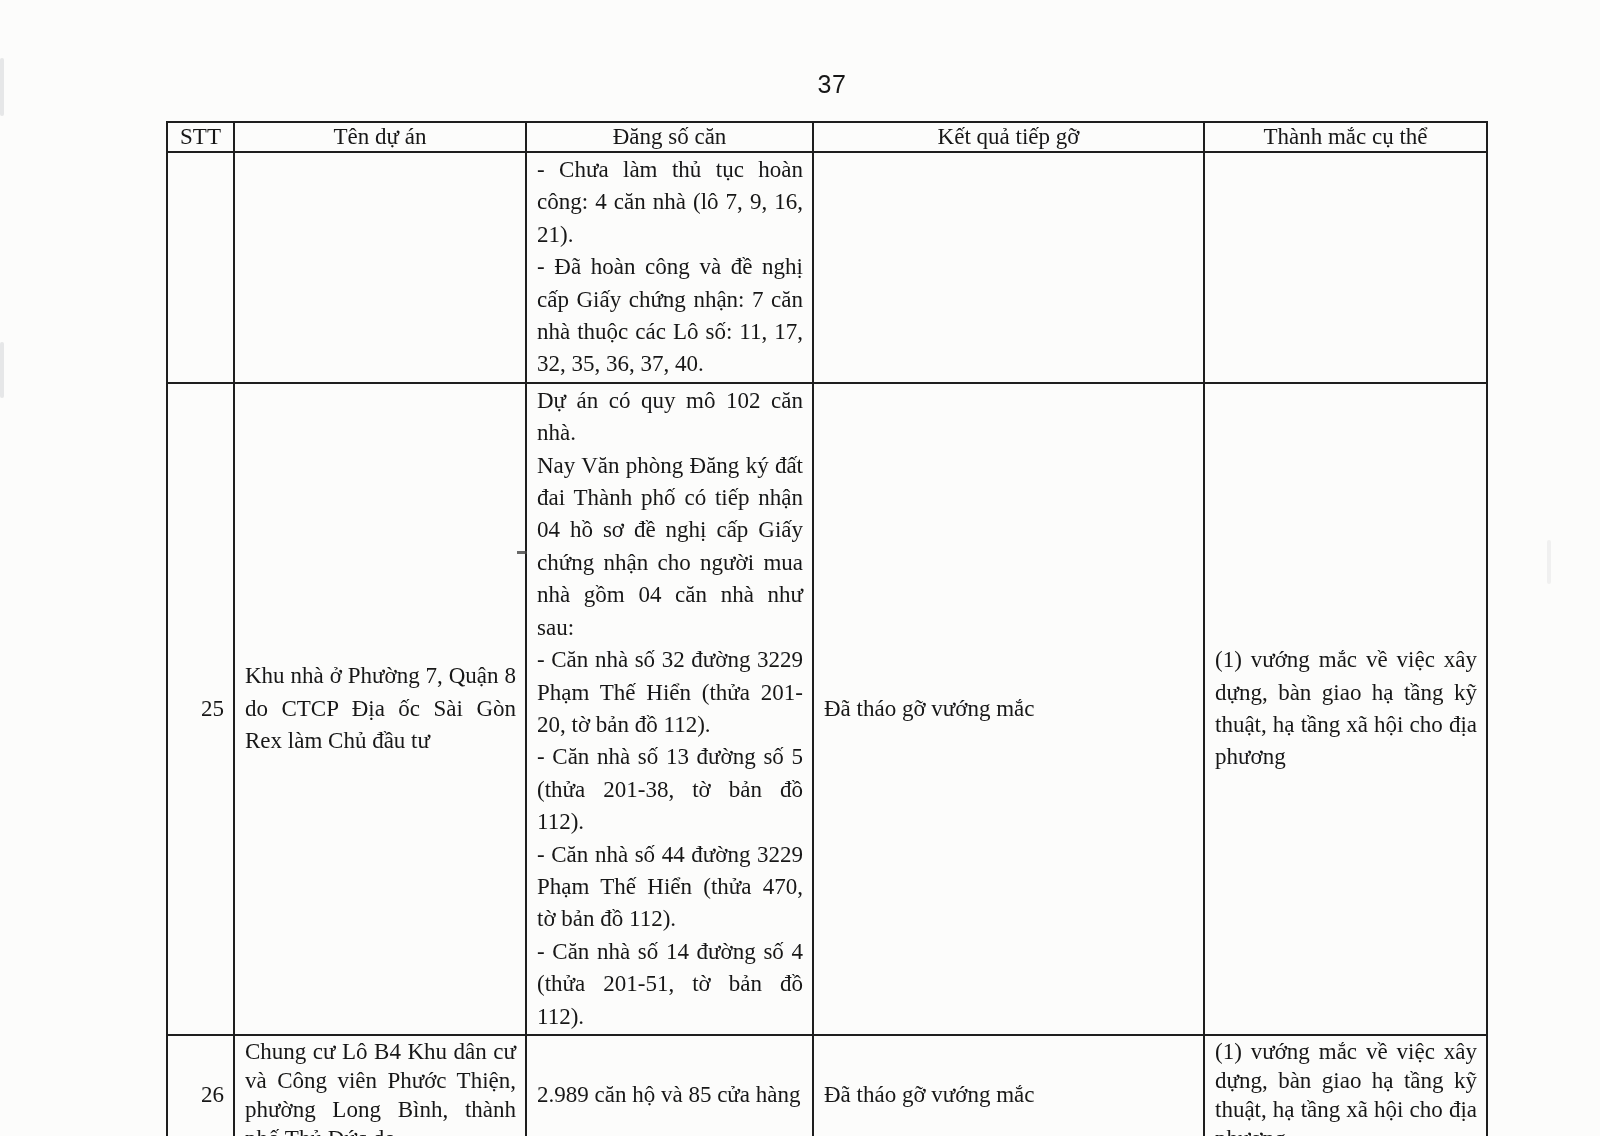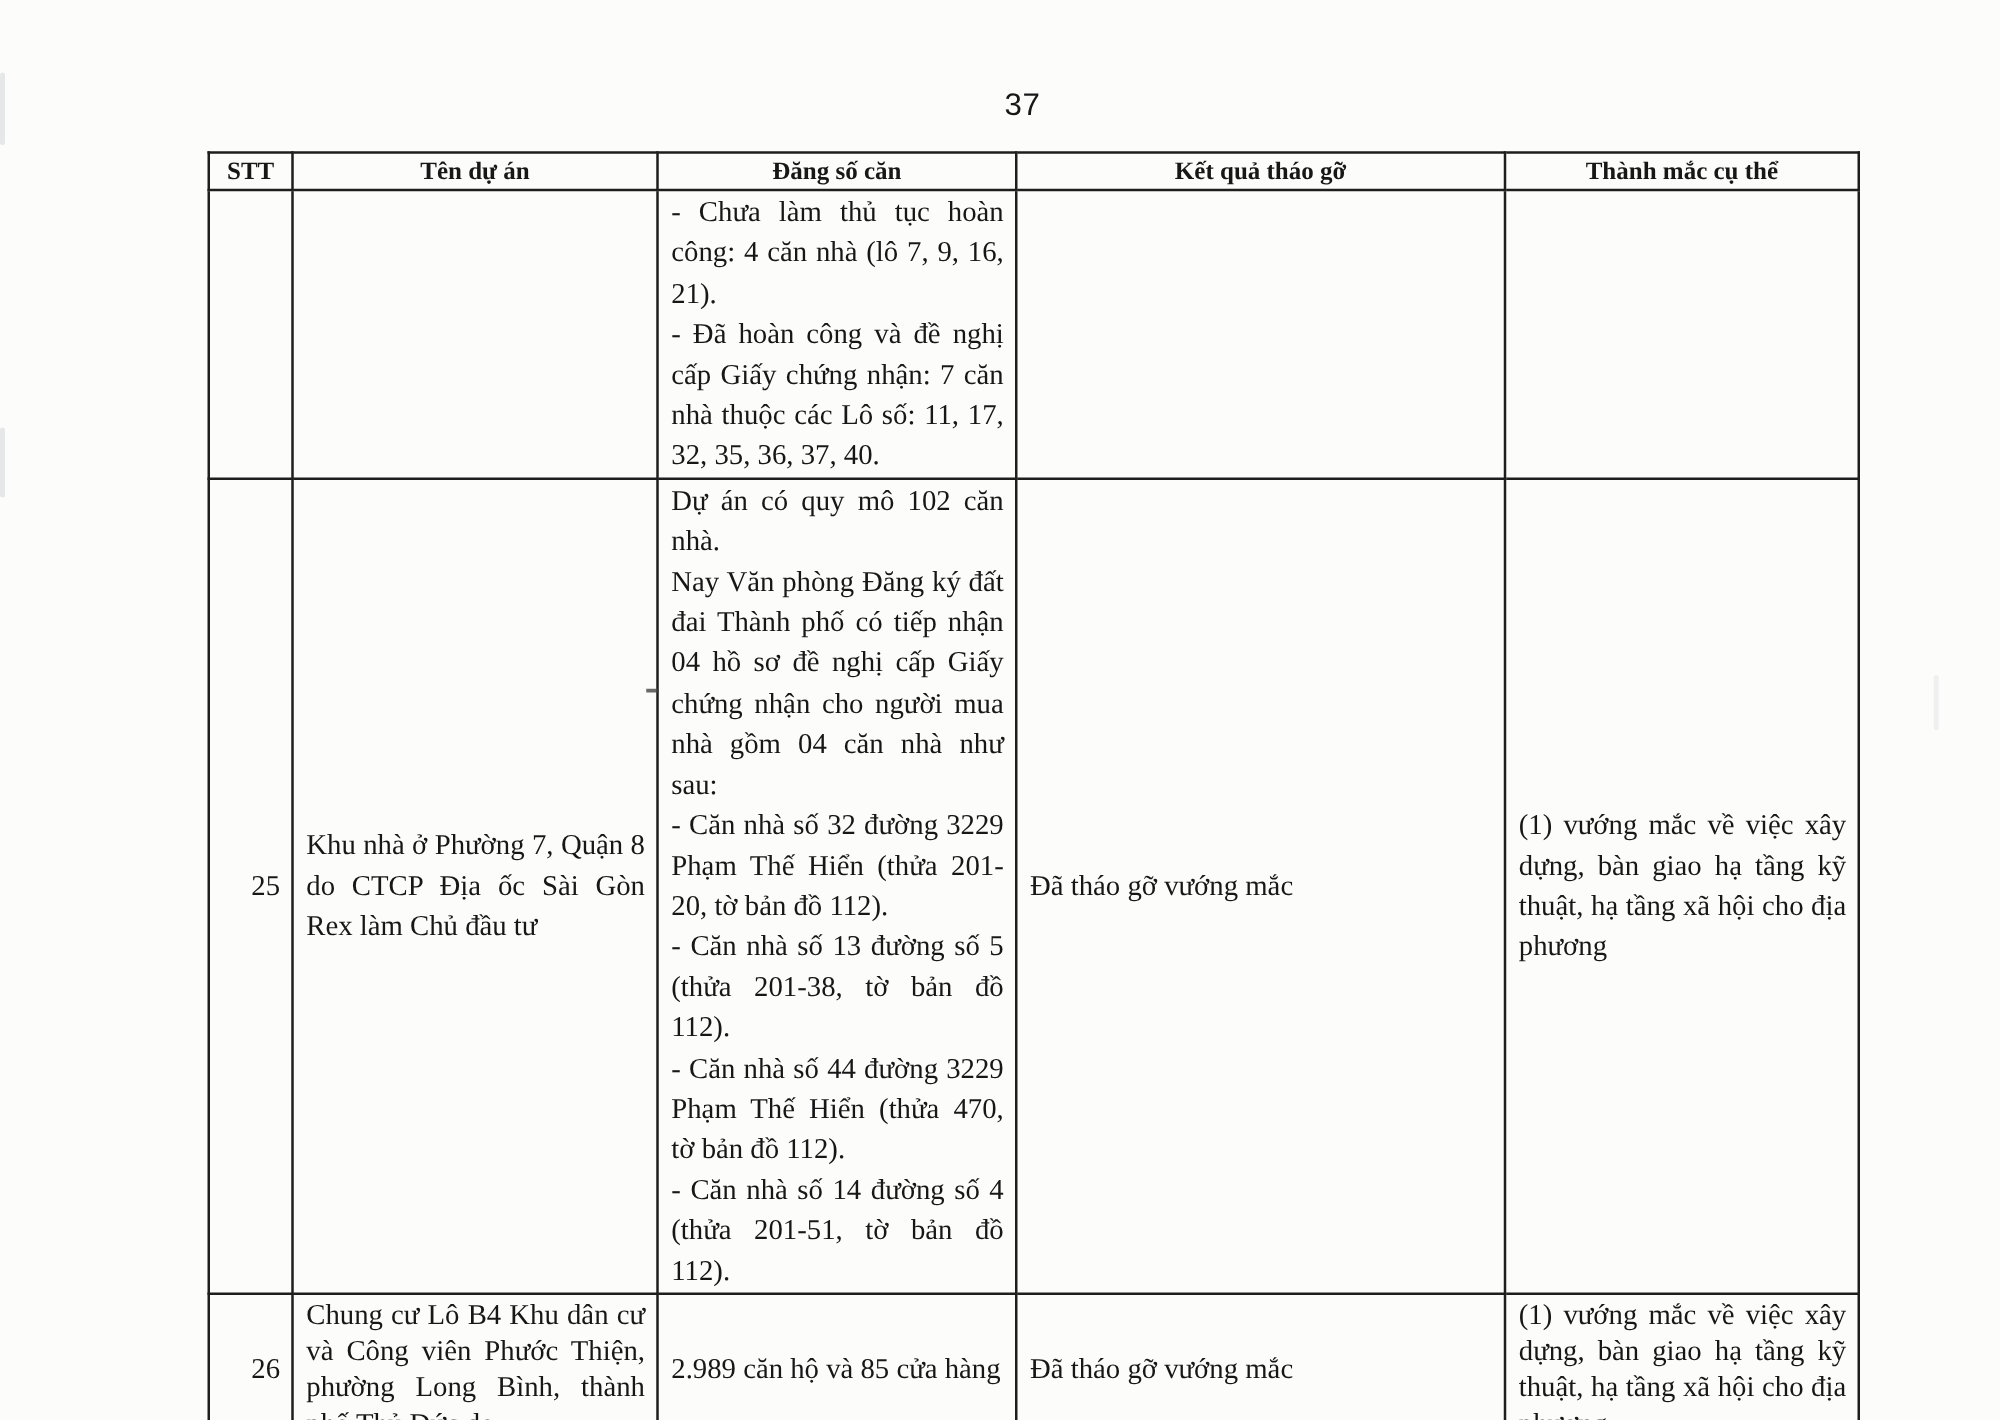--- a/index.html
+++ b/index.html
@@ -6,42 +6,42 @@
   body{
     width:1600px;height:1136px;
     background:#fcfcfb;
     font-family:"Liberation Serif", serif;
     color:#171717;
     position:relative;
     overflow:hidden;
   }
   .page-number{
     position:absolute;
-    top:70px;left:152px;width:1332px;
+    top:70px;left:166px;width:1332px;
     text-align:center;
     font-family:"Liberation Sans", sans-serif;
     font-size:25px;
     letter-spacing:0.5px;
   }
   .doc-table-wrap{
     position:absolute;
     top:121px;left:166px;
   }
   table.doc-table{
     border-collapse:collapse;
     table-layout:fixed;
     width:1320px;
   }
   .doc-table th,.doc-table td{
     border:2px solid #1e1e1e;
     overflow:hidden;
   }
   .doc-table th{
-    font-size:20px;
-    font-weight:bold;
+    font-size:23px;
+    font-weight:normal;
     text-align:center;
     height:28px;
     padding:0 4px;
     line-height:28px;
   }
   .doc-table td{
     font-size:23px;
     padding:1px 9px 1px 10px;
   }
   tr.row-a{height:192px;padding-left:24px;}
@@ -76,21 +76,21 @@
       <col style="width:292px">
       <col style="width:287px">
       <col style="width:391px">
       <col style="width:283px">
     </colgroup>
     <thead>
       <tr>
         <th>STT</th>
         <th>Tên dự án</th>
         <th>Đăng số căn</th>
-        <th>Kết quả tháo gỡ</th>
+        <th>Kết quả tiếp gỡ</th>
         <th>Thành mắc cụ thể</th>
       </tr>
     </thead>
     <tbody>
       <tr class="row-a">
         <td class="v-top"></td>
         <td class="v-top"></td>
         <td class="v-top">
           <div class="cell-text justify">- Chưa làm thủ tục hoàn công: 4 căn nhà (lô 7, 9, 16, 21).
 - Đã hoàn công và đề nghị cấp Giấy chứng nhận: 7 căn nhà thuộc các Lô số: 11, 17, 32, 35, 36, 37, 40.</div>

